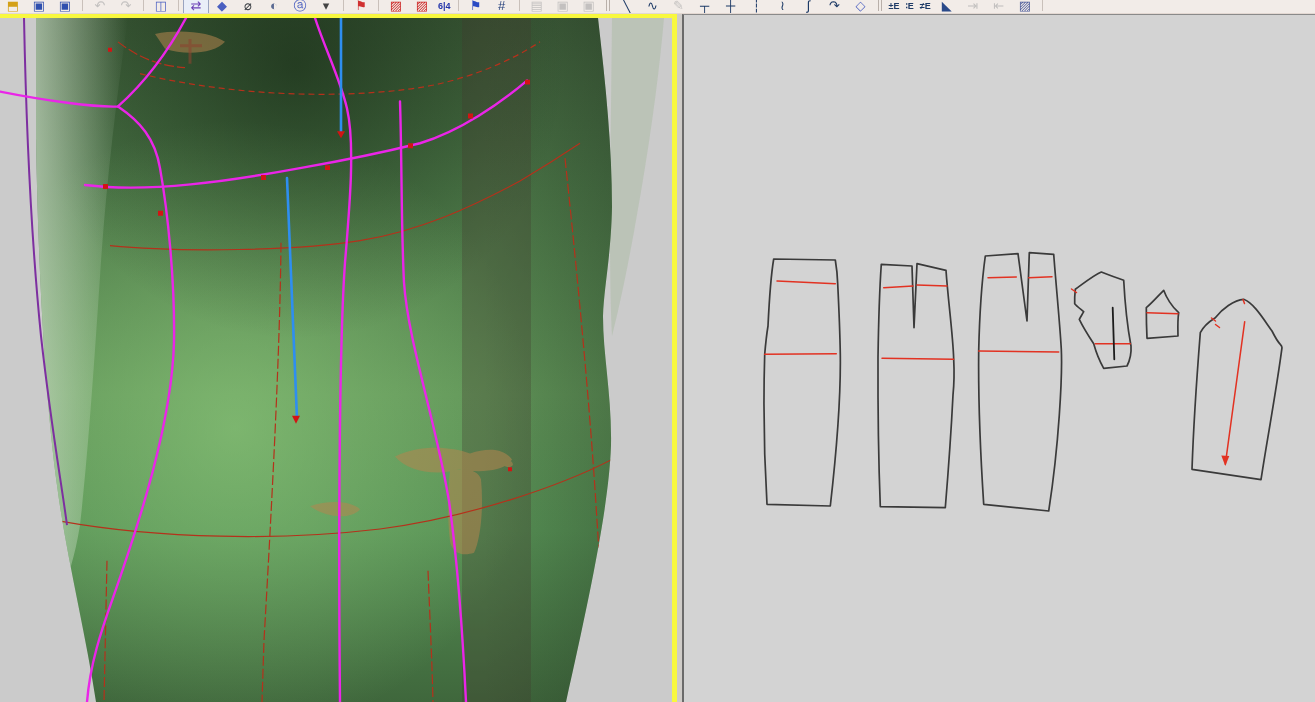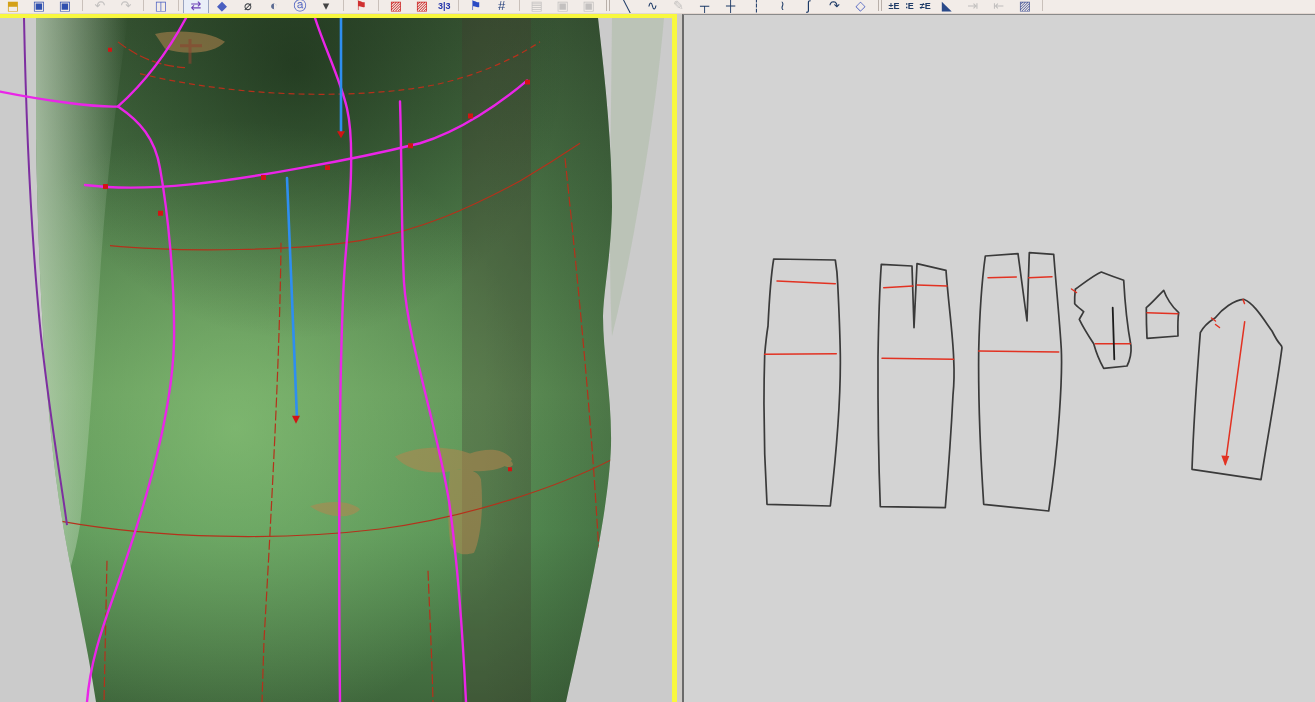--- a/index.html
+++ b/index.html
@@ -61,21 +61,21 @@
     <span class="tb-item" style="color: rgb(74, 95, 192);">◆</span>
     <span class="tb-item" style="color: rgb(48, 52, 58);">⌀</span>
     <span class="tb-item" style="color: rgb(90, 106, 146);">◐</span>
     <span class="tb-item" style="color: rgb(74, 95, 192);">ⓐ</span>
     <span class="tb-item" style="color: rgb(68, 68, 68);">▾</span>
     <span class="tb-sep"></span>
     <span class="tb-item" style="color: rgb(208, 48, 48);">⚑</span>
     <span class="tb-sep"></span>
     <span class="tb-item" style="color: rgb(204, 32, 32);">▨</span>
     <span class="tb-item" style="color: rgb(204, 32, 32);">▨</span>
-    <span class="tb-item tb-text" style="color: rgb(34, 51, 170);">3|3</span>
+    <span class="tb-item tb-text" style="color: rgb(34, 51, 170);">6|4</span>
     <span class="tb-sep"></span>
     <span class="tb-item" style="color: rgb(43, 75, 196);">⚑</span>
     <span class="tb-item" style="color: rgb(38, 64, 124);">#</span>
     <span class="tb-sep"></span>
     <span class="tb-item grayed" style="color: rgb(154, 160, 168);">▤</span>
     <span class="tb-item grayed" style="color: rgb(154, 160, 168);">▣</span>
     <span class="tb-item grayed" style="color: rgb(154, 160, 168);">▣</span>
     <span class="tb-grip"></span>
     <span class="tb-item" style="color: rgb(29, 58, 102);">╲</span>
     <span class="tb-item" style="color: rgb(29, 58, 102);">∿</span>

